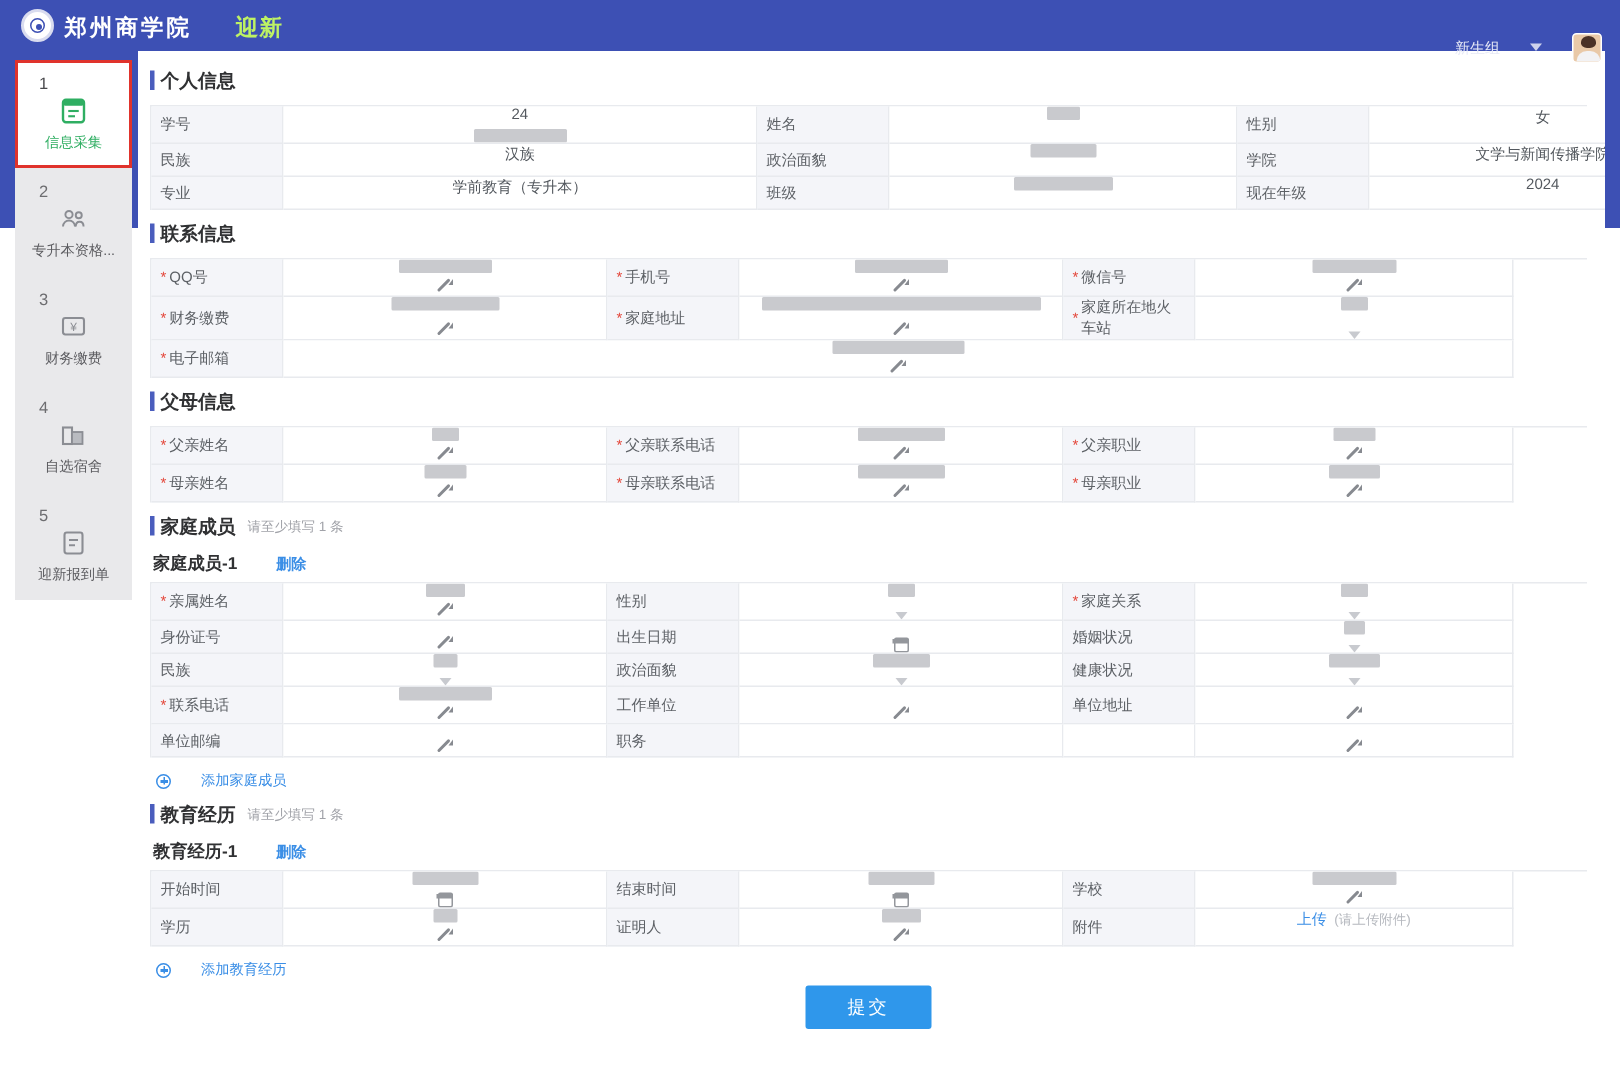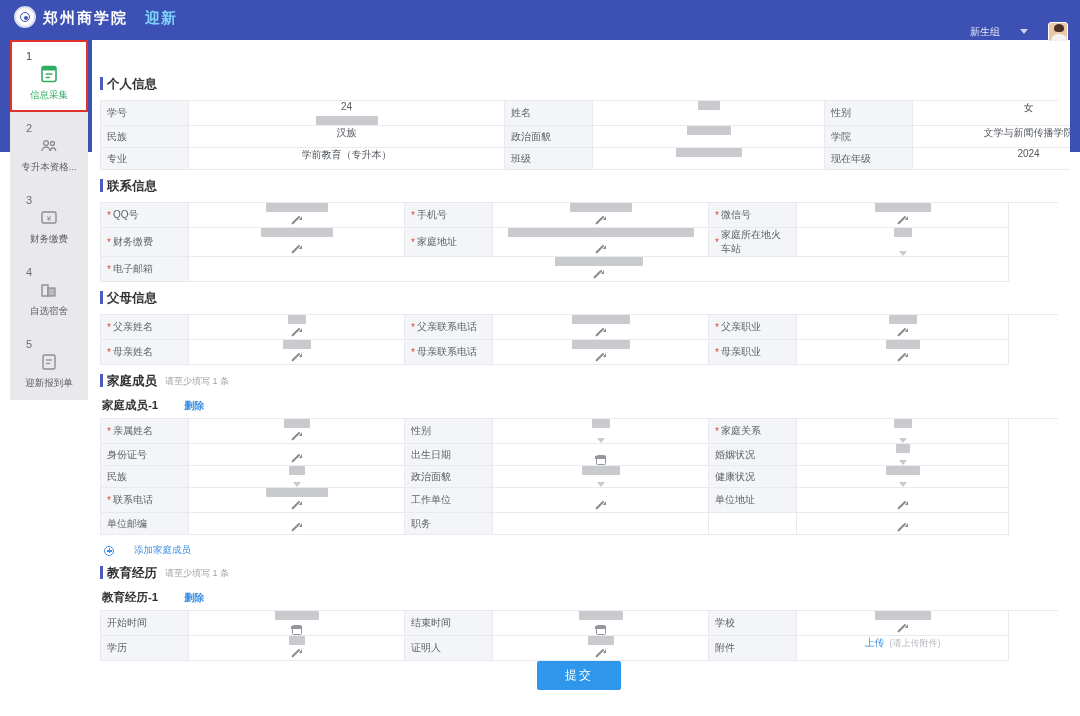--- a/index.html
+++ b/index.html
@@ -56,24 +56,24 @@
     background: #3d50b4;
   }
   .brand-name {
     color: #ffffff;
     font-size: 15px;
     font-weight: bold;
     letter-spacing: 2px;
     font-family: "DejaVu Serif", "Liberation Serif", serif;
   }
   .brand-sub {
-    color: #7dd3fc;
+    color: #bef264;
     font-size: 15px;
     font-weight: bold;
-    margin-left: 10px;
+    margin-left: 22px;
     letter-spacing: 1px;
   }
   .topbar-right {
     margin-left: auto; margin-right: 12px;
     display: flex; align-items: center; gap: 20px; margin-top: 29px;
   }
   .user-group {
     color: #e6e8f6; font-size: 10px;
   }
   .caret-down {
@@ -132,25 +132,25 @@
     background: #ffffff;
     outline: 2px solid #e0332c;
     outline-offset: -2px;
     z-index: 2;
   }
   .side-item.active .slabel { color: #2fae62; }
   .side-item.active .num { color: #4a4a4d; }
   
   .content {
     position: absolute;
-    left: 92px; top: 40px;
+    left: 92px; top: 24px;
     width: 978px; height: 668px;
     background: #ffffff;
     z-index: 4;
-    padding: 28px 12px 0 8px;
+    padding: 14px 12px 0 8px;
     overflow: hidden;
   }
   .sec-title {
     display: flex; align-items: center;
     font-size: 12.5px; font-weight: bold; color: #303133;
     margin: 8px 0 7px 0;
     padding-left: 7px;
     position: relative;
   }
   .sec-title::before {
@@ -632,19 +632,23 @@
           <span class="ic ic-pencil"></span>
         </div>
       <div class="cell lbl">附件</div>
       <div class="cell val">
         <span>
           <span class="upload-link">上传</span><span class="upload-hint">(请上传附件)</span>
         </span>
       </div>
     </div>
 
+    <div class="add-link">
+      <span class="plus-circle"></span>
+      <span>添加教育经历</span>
+    </div>
 
     <div class="submit-row">
       <button class="submit-btn">提交</button>
     </div>
 
   </div>
 </div>
 
 </body></html>

